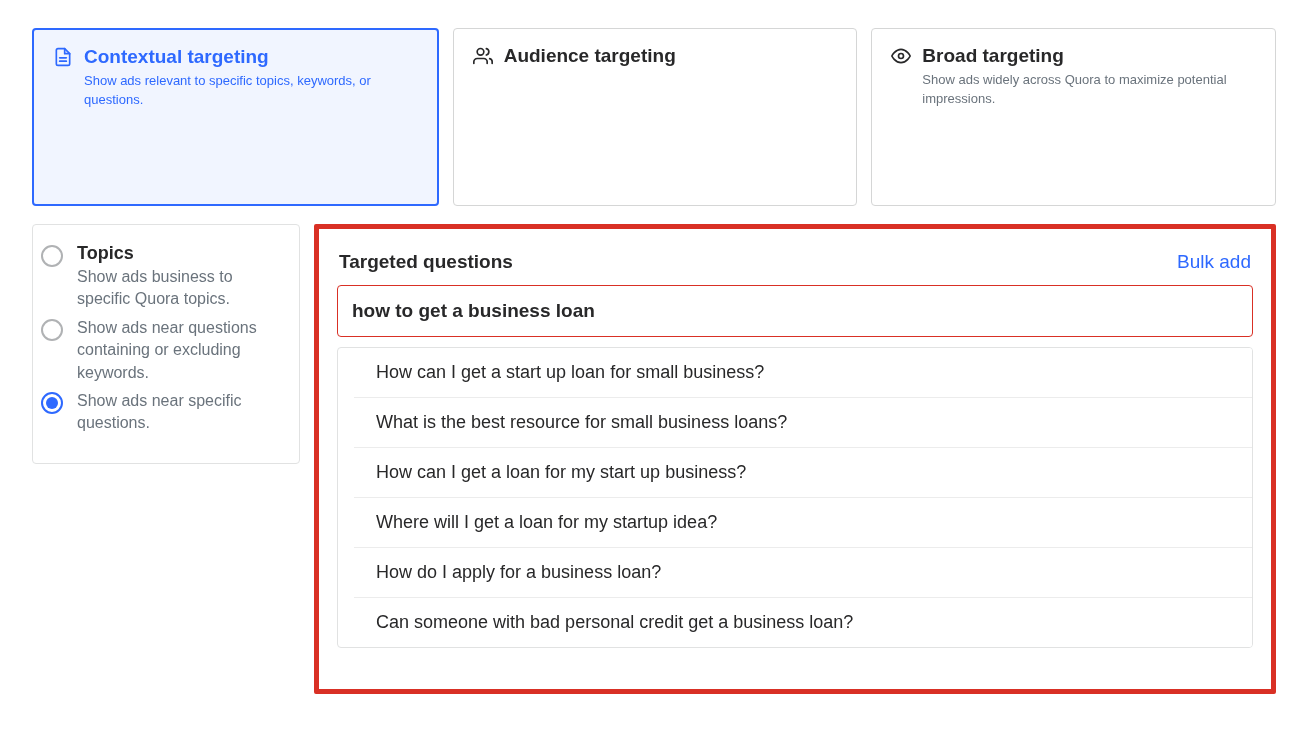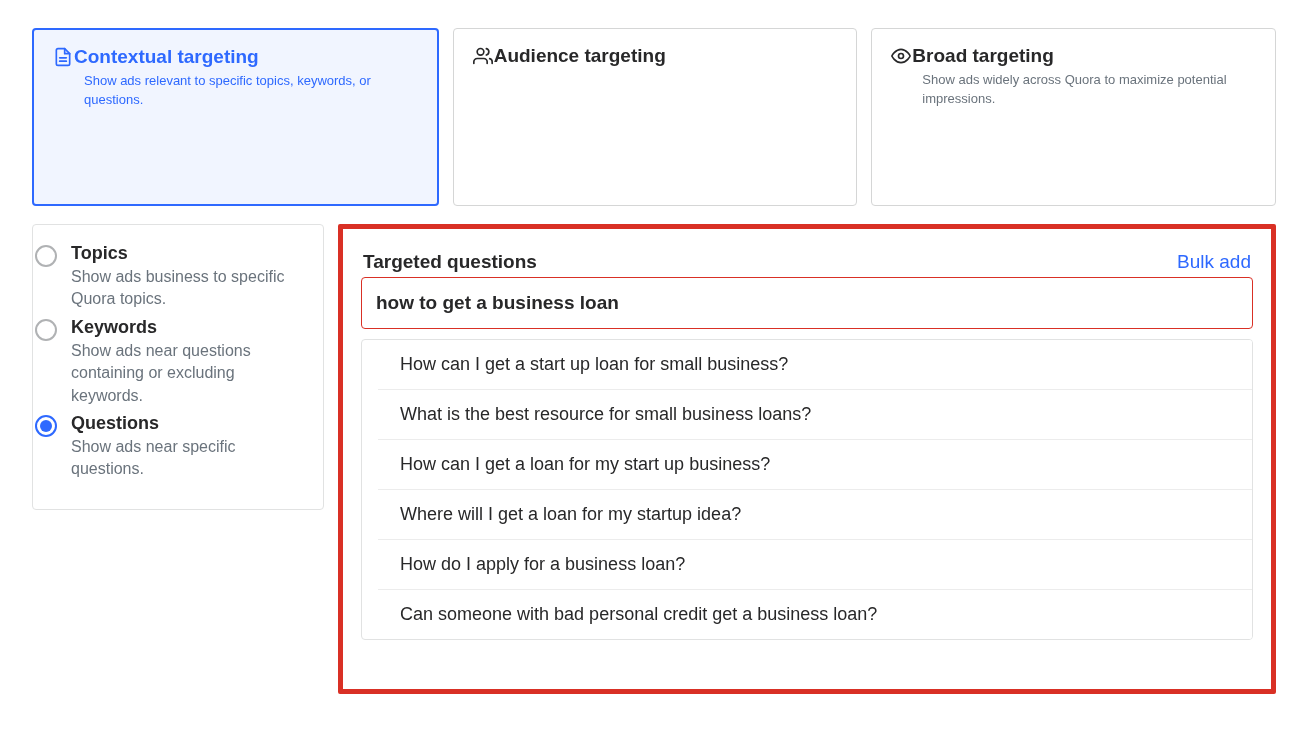--- a/index.html
+++ b/index.html
@@ -31,20 +31,21 @@
     cursor: pointer;
     min-height: 178px;
   }
   .card.selected {
     border: 2px solid #2e69ff;
     background: #f1f5ff;
   }
   .card-header {
     display: flex;
     align-items: center;
+    gap: 10px;
   }
   .card-header .icon {
     width: 22px;
     height: 22px;
     flex: 0 0 22px;
     display: inline-flex;
     align-items: center;
     justify-content: center;
     color: #282829;
   }
@@ -64,25 +65,25 @@
   }
   .card.selected .card-desc { color: #2e69ff; }
 
   
   .below {
     display: flex;
     gap: 14px;
     align-items: flex-start;
   }
   .sidebar {
-    width: 292px;
+    width: 268px;
     border: 1px solid #e1e2e2;
     border-radius: 4px;
     background: #fff;
-    padding: 18px 16px 22px 2px;
+    padding: 18px 16px 22px 8px;
   }
   .radio-item {
     display: flex;
     align-items: flex-start;
     gap: 14px;
     margin-bottom: 6px;
     cursor: pointer;
   }
   .radio-circle {
     width: 22px;
@@ -123,21 +124,21 @@
     border: 5px solid #d93025;
     border-radius: 2px;
     padding: 22px 18px 26px 18px;
     background: #fff;
     min-height: 470px;
   }
   .panel-header {
     display: flex;
     justify-content: space-between;
     align-items: baseline;
-    margin-bottom: 4px;
+    margin-bottom: 12px;
     padding: 0 2px;
   }
   .panel-title {
     font-weight: 700;
     font-size: 19px;
   }
   .bulk-add {
     color: #2e69ff;
     font-size: 19px;
     cursor: pointer;
@@ -249,29 +250,27 @@
         <span class="radio-circle"></span>
         <div class="radio-texts">
           <div class="radio-title">Topics</div>
           <div class="radio-desc">Show ads business to specific Quora topics.</div>
         </div>
       </div>
 
       <div class="radio-item">
         <span class="radio-circle"></span>
         <div class="radio-texts">
-          <div class="radio-title">Keywords</div>
           <div class="radio-desc">Show ads near questions containing or excluding keywords.</div>
         </div>
       </div>
 
       <div class="radio-item selected">
         <span class="radio-circle"></span>
         <div class="radio-texts">
-          <div class="radio-title">Questions</div>
           <div class="radio-desc">Show ads near specific questions.</div>
         </div>
       </div>
 
     </div>
 
     <div class="highlight-frame">
 
       <div class="panel-header">
         <span class="panel-title">Targeted questions</span>

